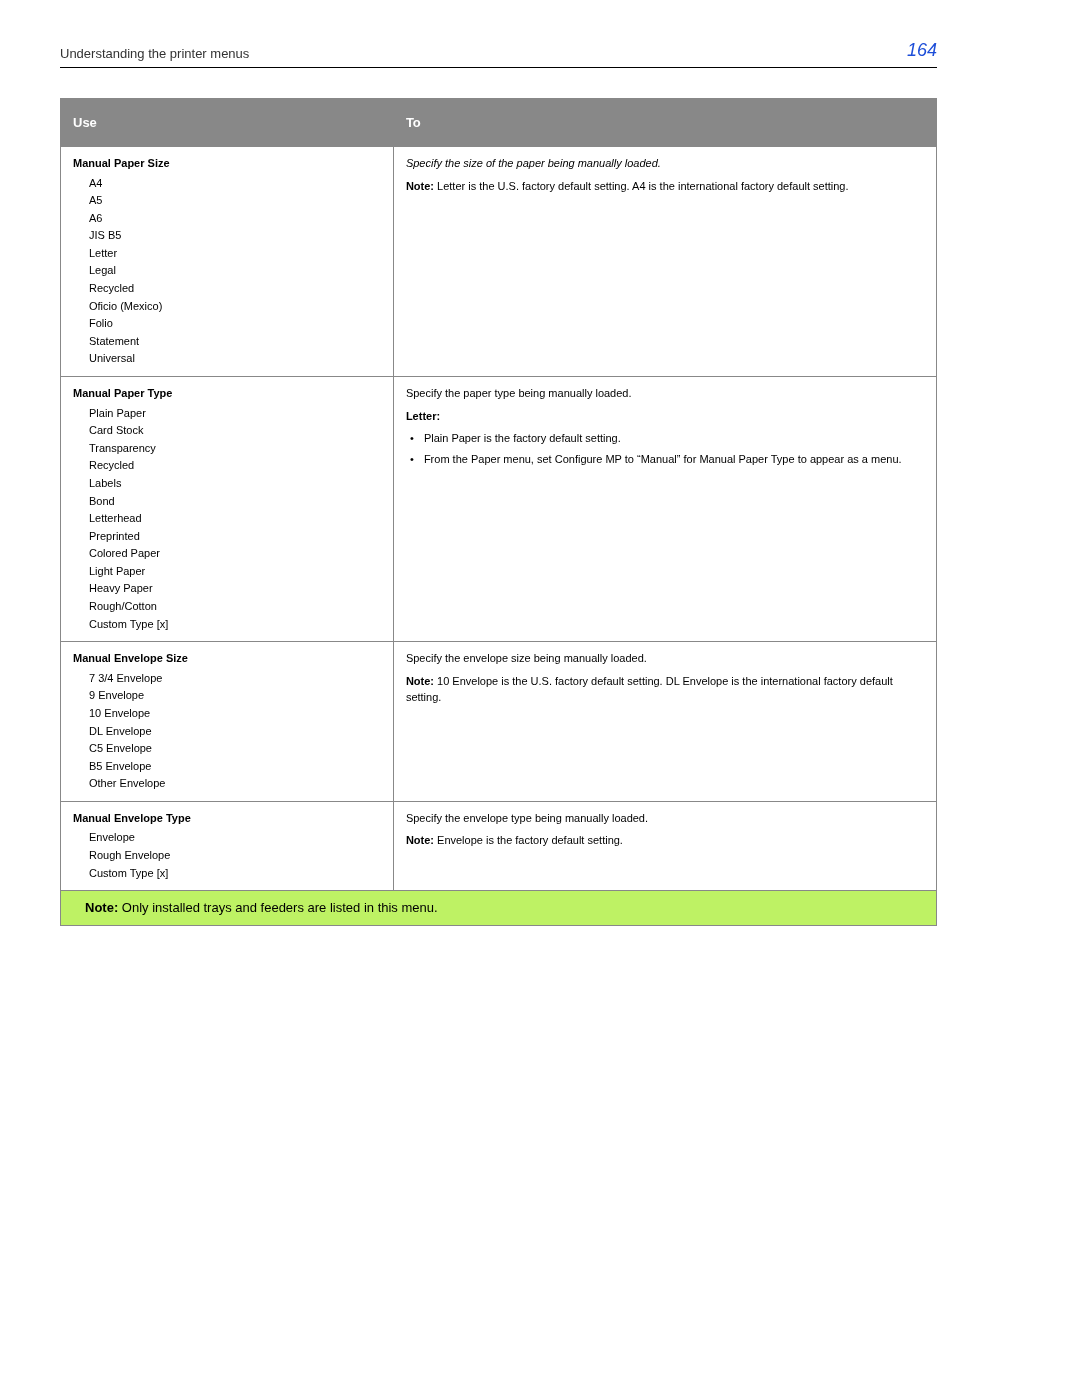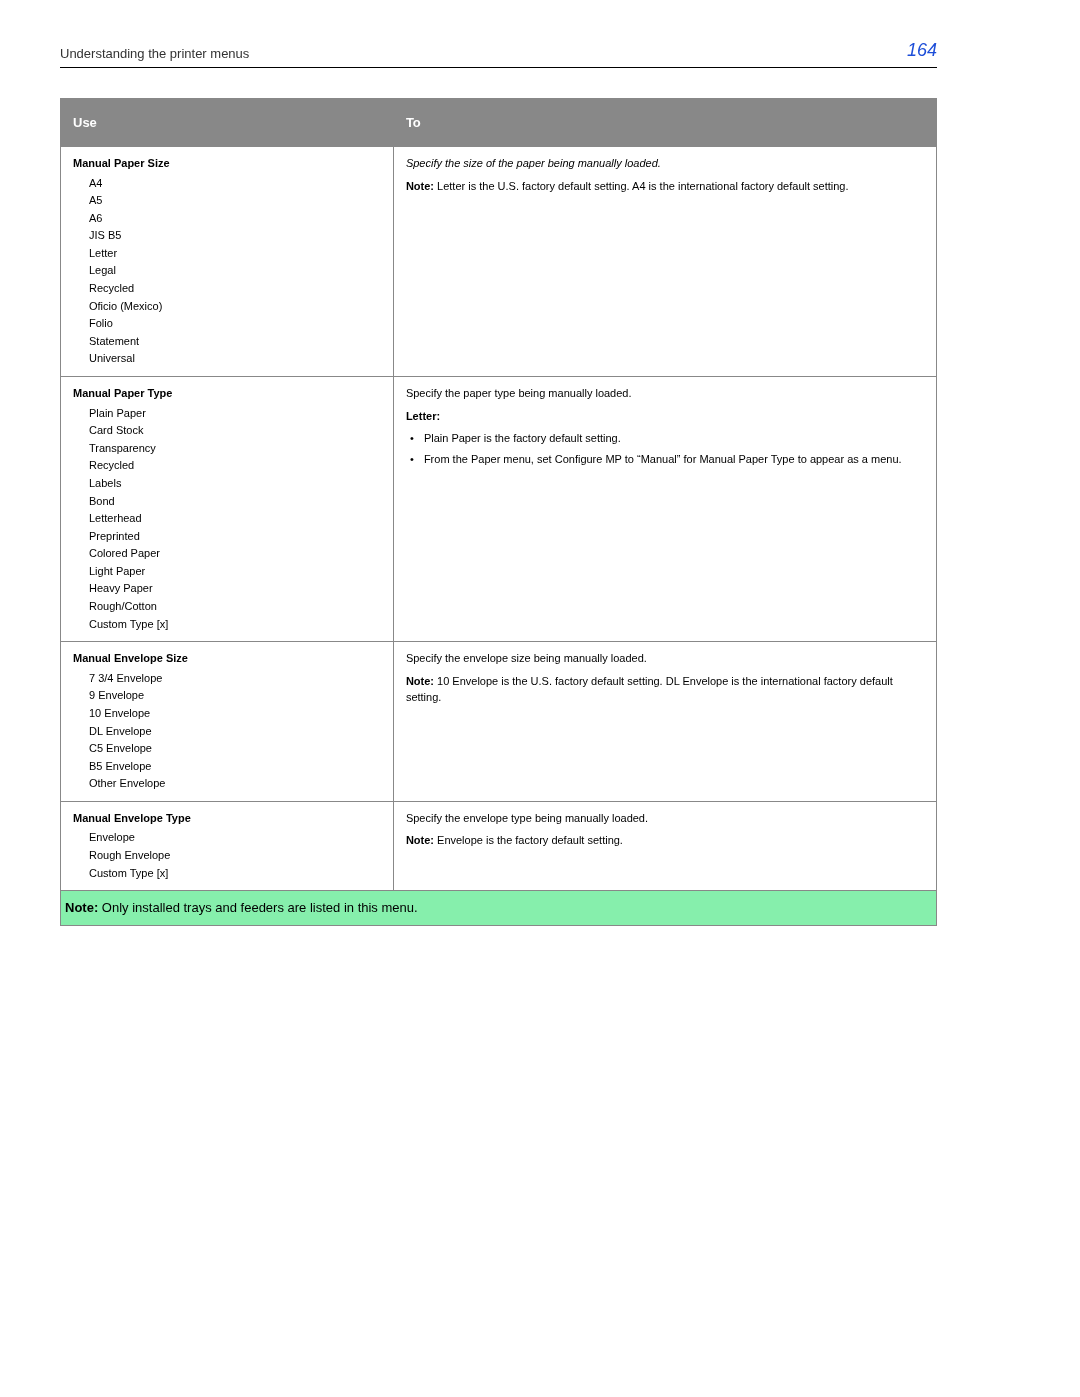--- a/index.html
+++ b/index.html
@@ -54,23 +54,23 @@
       border: 1px solid #888;
     }
     .main-table td {
       padding: 8px 12px;
       vertical-align: top;
       border: 1px solid #888;
       font-size: 11px;
       line-height: 1.5;
     }
     .main-table tr.footer-row td {
-      background: #86efac;
-      font-size: 13px;
-      padding: 7px 4px;
+      background: #bef264;
+      font-size: 13px;
+      padding: 7px 24px;
     }
     .col-use {
       width: 38%;
     }
     .col-to {
       width: 62%;
     }
     .row-label {
       font-weight: bold;
       margin-bottom: 3px;

